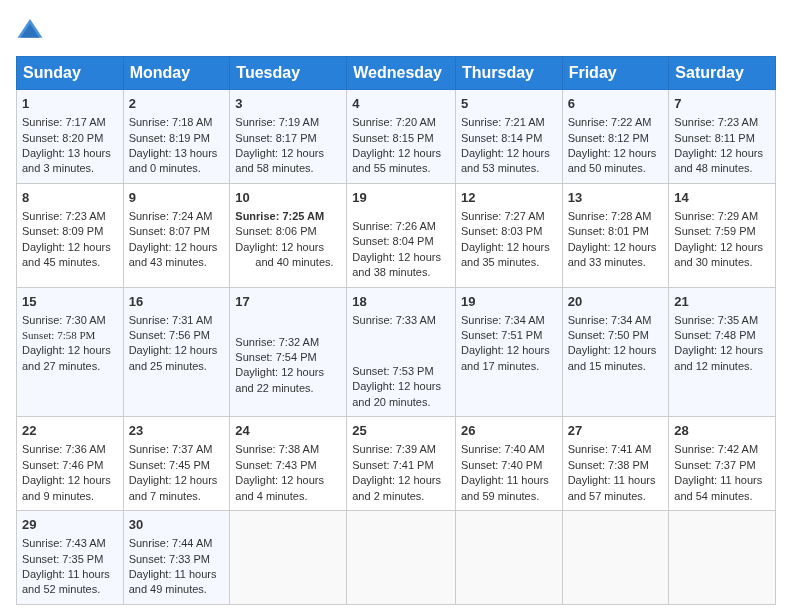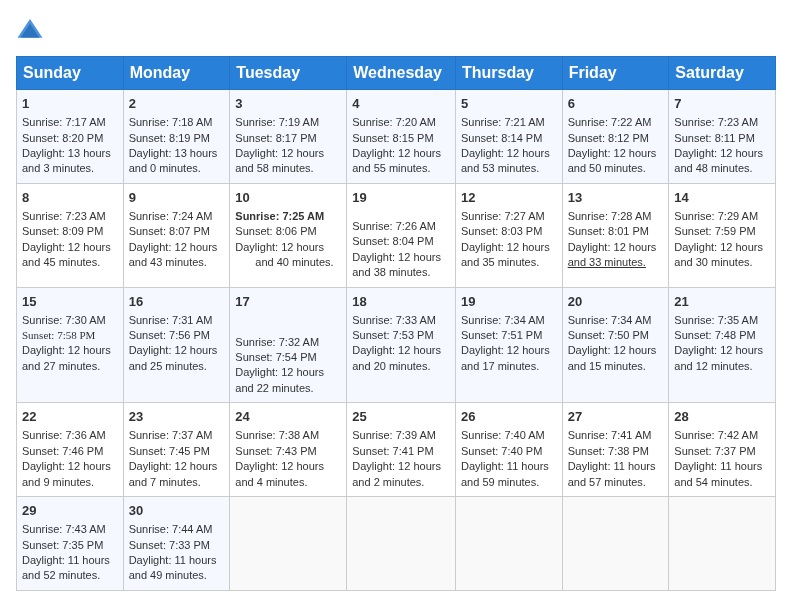--- a/index.html
+++ b/index.html
@@ -211,21 +211,21 @@
           <span style="display: block;">Sunrise: 7:27 AM</span>
           <span style="display: block;">Sunset: 8:03 PM</span>
           <span style="display: block;">Daylight: 12 hours</span>
           <span style="display: block;">and 35 minutes.</span>
         </td>
         <td>
           <span class="day-num">13</span>
           <span style="display: block;">Sunrise: 7:28 AM</span>
           <span style="display: block;">Sunset: 8:01 PM</span>
           <span style="display: block;">Daylight: 12 hours</span>
-          <span style="display: block; text-decoration: underline;">and 33 minutes.</span>
+          <span style="display: block;">and 33 minutes.</span>
         </td>
         <td>
           <span class="day-num">14</span>
           <span style="display: block;">Sunrise: 7:29 AM</span>
           <span style="display: block;">Sunset: 7:59 PM</span>
           <span style="display: block;">Daylight: 12 hours</span>
           <span style="display: block;">and 30 minutes.</span>
         </td>
       </tr>
       <tr>
@@ -246,21 +246,21 @@
         <td>
           <span class="day-num">17</span>
           <span style="display: block; margin-top: 24px;">Sunrise: 7:32 AM</span>
           <span style="display: block;">Sunset: 7:54 PM</span>
           <span style="display: block;">Daylight: 12 hours</span>
           <span style="display: block;">and 22 minutes.</span>
         </td>
         <td>
           <span class="day-num">18</span>
           <span style="display: block;">Sunrise: 7:33 AM</span>
-          <span style="display: block;">Sunset: 7:53 PM</span>
+          <span style="display: block; margin-top: 36px;">Sunset: 7:53 PM</span>
           <span style="display: block;">Daylight: 12 hours</span>
           <span style="display: block;">and 20 minutes.</span>
         </td>
         <td>
           <span class="day-num">19</span>
           <span style="display: block;">Sunrise: 7:34 AM</span>
           <span style="display: block;">Sunset: 7:51 PM</span>
           <span style="display: block;">Daylight: 12 hours</span>
           <span style="display: block;">and 17 minutes.</span>
         </td>

